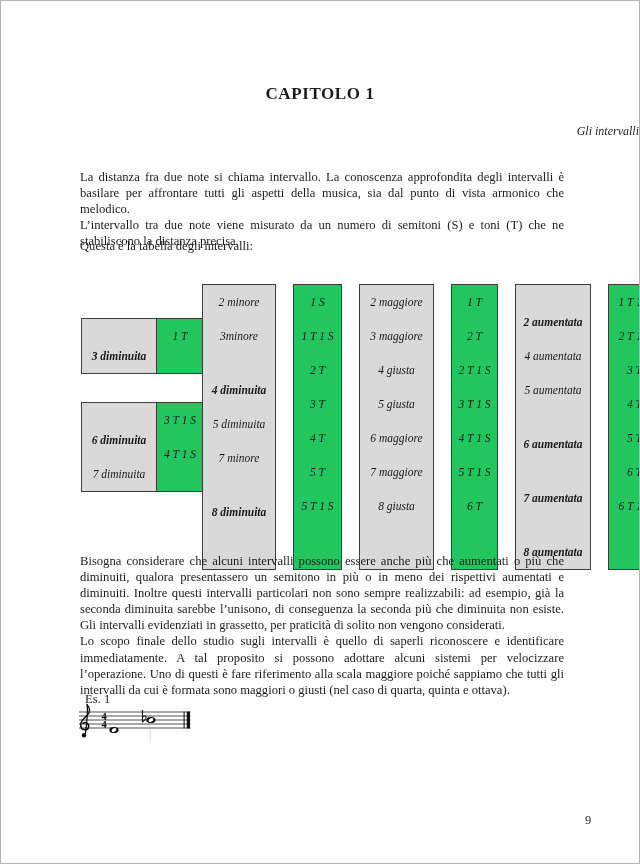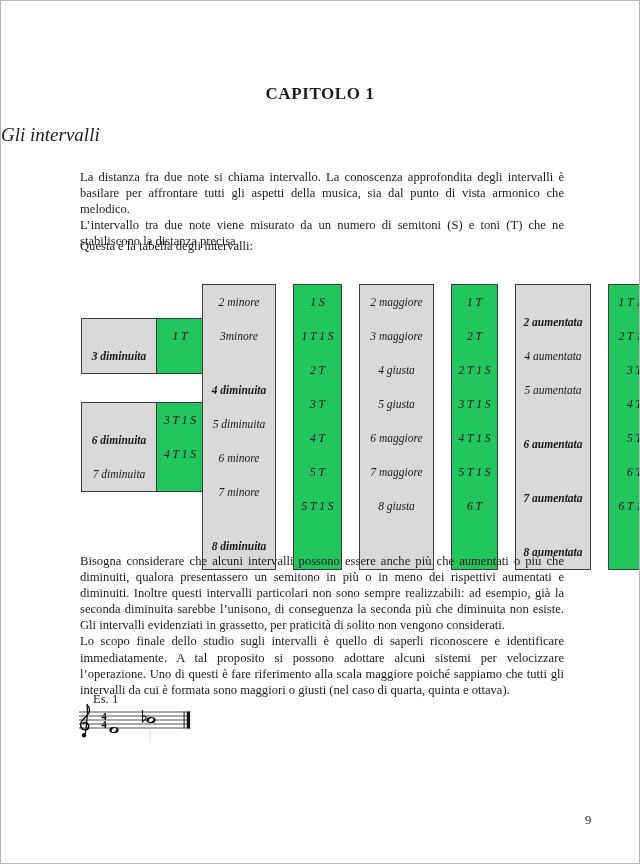--- a/index.html
+++ b/index.html
@@ -1,29 +1,29 @@
 <!DOCTYPE html>
 <html><head>
 <meta charset="utf-8">
 <style>
   html,body{margin:0;padding:0;background:#ffffff;}
   .page{position:relative;width:640px;height:864px;background:#ffffff;
         border:1px solid #b5b5b5;box-sizing:border-box;overflow:hidden;
         font-family:"Liberation Serif","DejaVu Serif",serif;color:#1c1c1c;}
   .title{position:absolute;top:83px;left:0;width:100%;text-align:center;
          font-size:17px;font-weight:bold;letter-spacing:.6px;}
-  .subtitle{position:absolute;top:123px;left:0;width:100%;text-align:left;
-            font-size:19px;font-style:italic;}
+  .subtitle{position:absolute;top:123px;left:0;width:100%;text-align:right;
+            font-size:12px;font-style:italic;}
   .textblock{position:absolute;left:79px;width:484px;font-size:12.6px;
              line-height:16.1px;text-align:justify;}
   .textblock div{text-align:justify;}
   #intro{top:168px;}
   #caption{top:237px;text-align:left;}
   #bodytext{top:552px;}
-  .es-label{position:absolute;left:92px;top:691px;font-size:12.6px;}
+  .es-label{position:absolute;left:84px;top:691px;font-size:12.6px;}
   .pagenum{position:absolute;left:584px;top:812px;font-size:12.5px;color:#2a2a2a;}
 
   
   .tblock{position:absolute;display:flex;align-items:stretch;}
   .tcol{border:1px solid #3c3c3c;box-sizing:content-box;}
   .tcol + .tcol{margin-left:-1px;}
   .gray{background:#d9d9d9;}
   .white{background:#22c55e;}
   .tcell{height:34px;display:flex;align-items:center;justify-content:center;
          font-style:italic;font-size:11.5px;color:#191919;white-space:nowrap;}
@@ -70,21 +70,20 @@
       <div class="tcell">4 T 1 S</div>
     </div>
   </div>
 
   <div class="tblock" id="main-table">
     <div class="tcol gray w72">
       <div class="tcell">2 minore</div>
       <div class="tcell">3minore</div>
       <div class="tcell bold">4 diminuita</div>
       <div class="tcell">5 diminuita</div>
-      <div class="tcell">6 minore</div>
       <div class="tcell">7 minore</div>
       <div class="tcell bold">8 diminuita</div>
     </div>
     <div class="tcol white w47">
       <div class="tcell">1 S</div>
       <div class="tcell">1 T 1 S</div>
       <div class="tcell">2 T</div>
       <div class="tcell">3 T</div>
       <div class="tcell">4 T</div>
       <div class="tcell">5 T</div>

